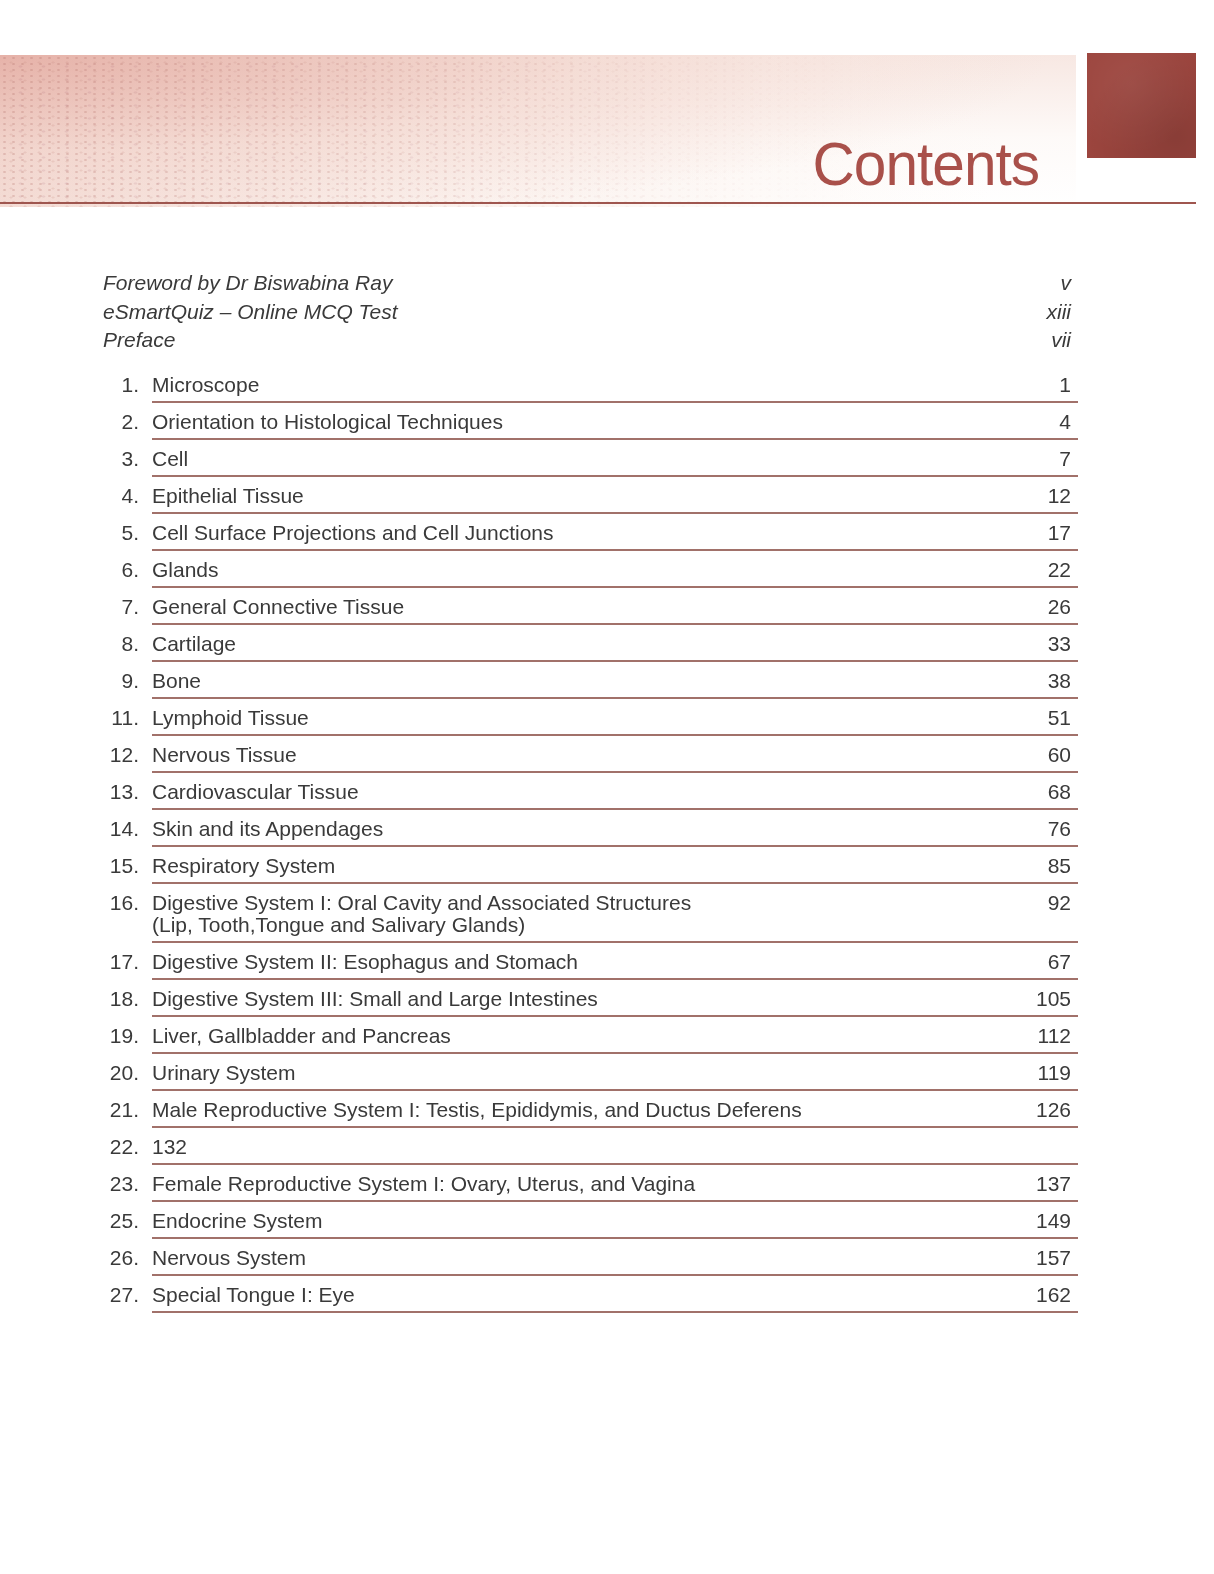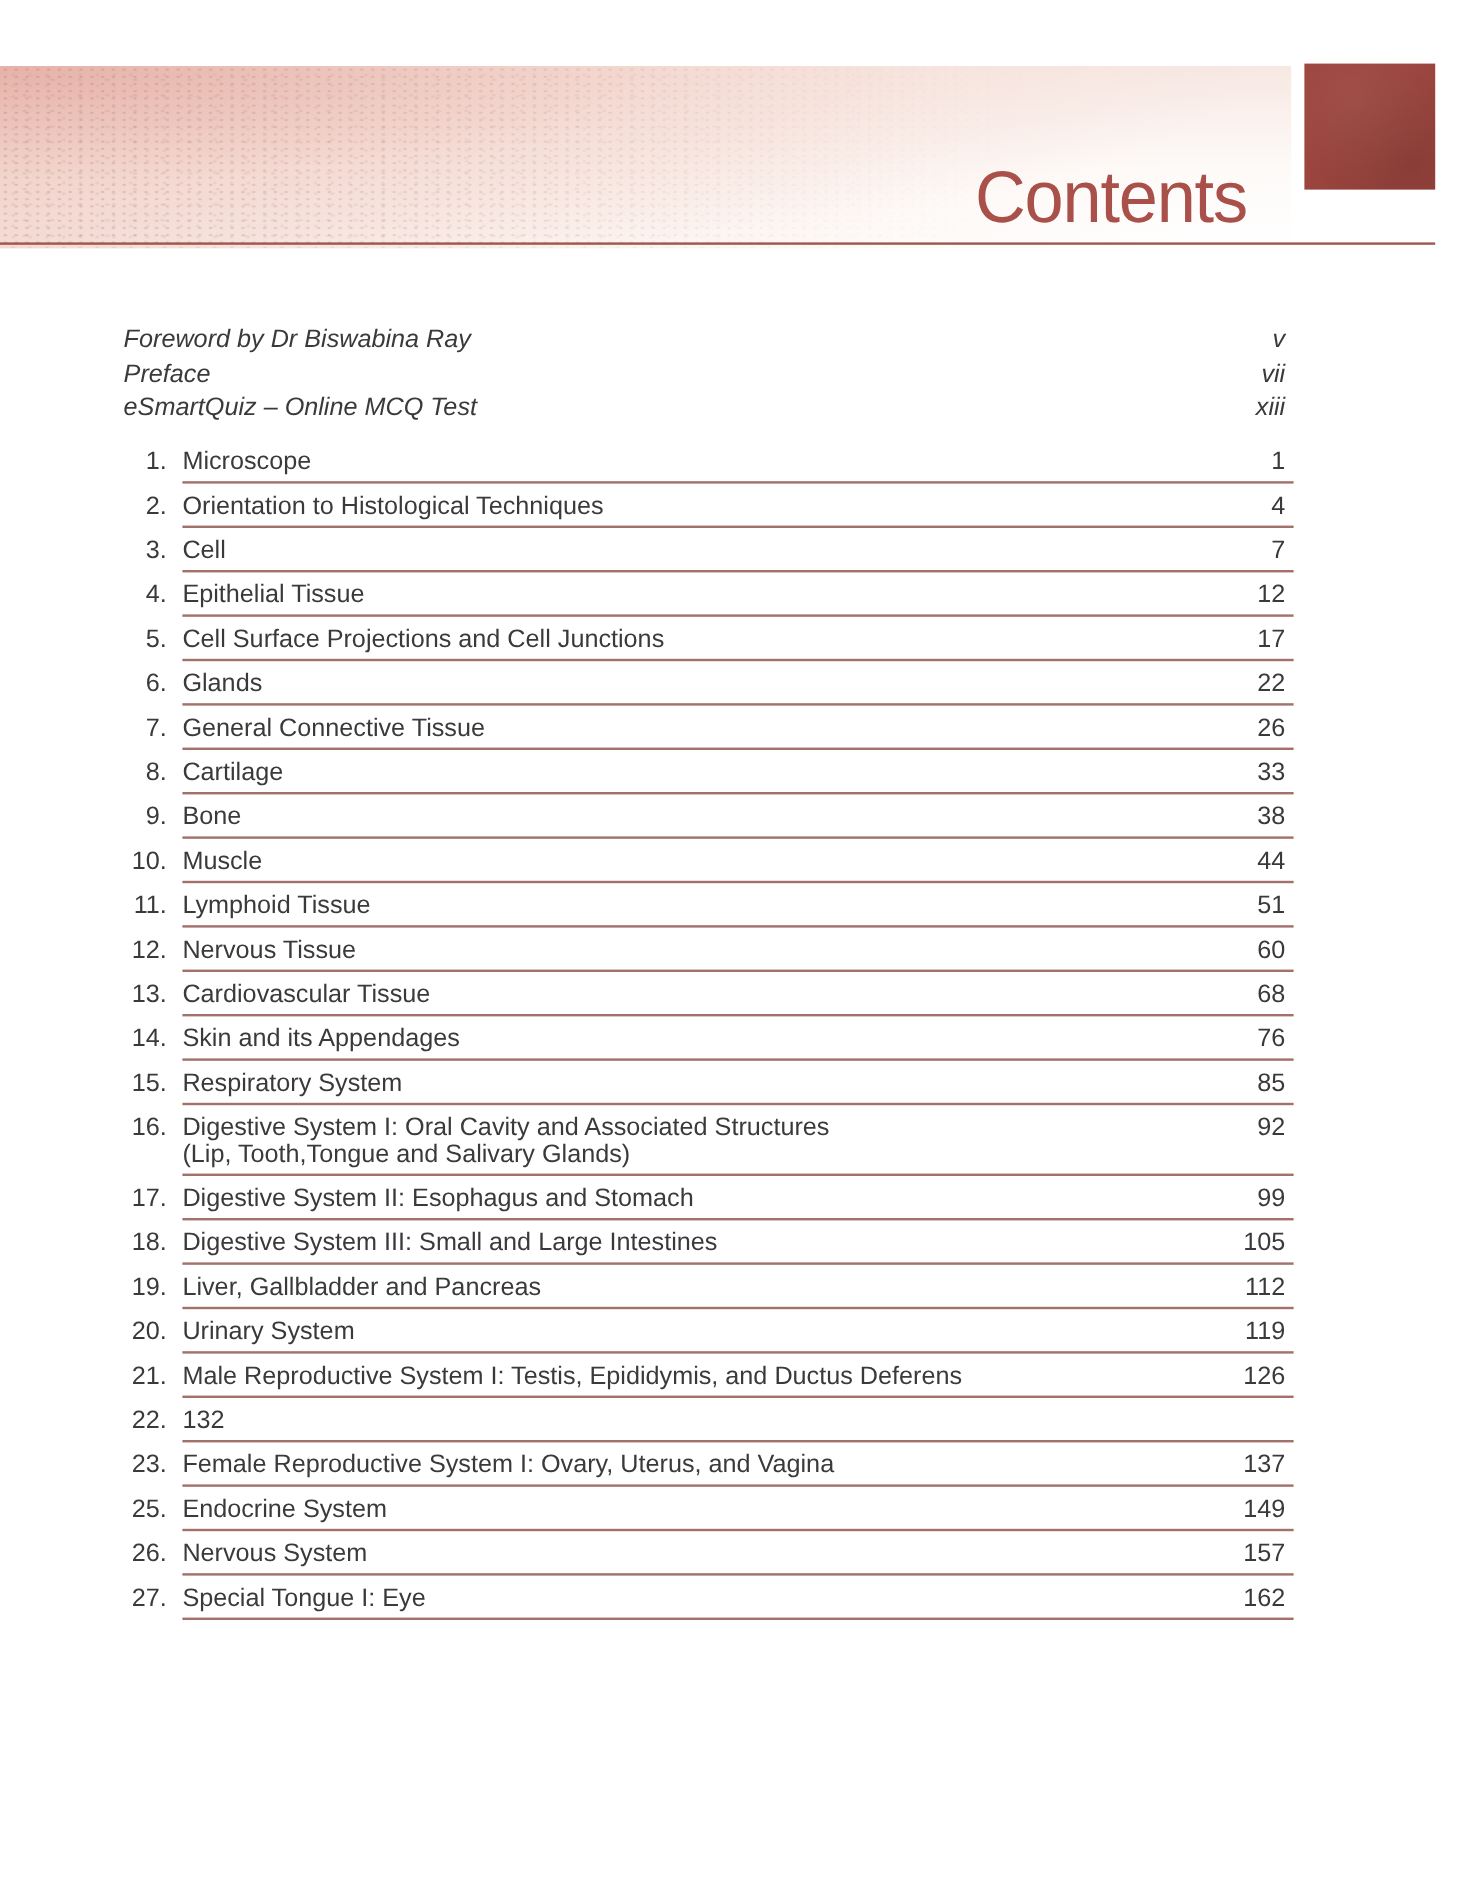--- a/index.html
+++ b/index.html
@@ -89,28 +89,28 @@
   <div class="header-rule"></div>
 
   <div class="toc">
     <div class="front-matter">
   <div class="fm-row">
     <span class="fm-label">Foreword by Dr Biswabina Ray</span>
     <span class="fm-page">v</span>
   </div>
 
   <div class="fm-row">
+    <span class="fm-label">eSmartQuiz – Online MCQ Test</span>
+    <span class="fm-page">xiii</span>
+  </div>
+
+  <div class="fm-row">
     <span class="fm-label">Preface</span>
     <span class="fm-page">vii</span>
   </div>
-
-  <div class="fm-row">
-    <span class="fm-label">eSmartQuiz – Online MCQ Test</span>
-    <span class="fm-page">xiii</span>
-  </div>
 </div>
     <div class="entries">
   <div class="entry">
     <span class="num">1.</span>
     <span class="body">
       <span class="title">Microscope</span>
       <span class="pg">1</span>
     </span>
   </div>
 
@@ -171,27 +171,20 @@
   </div>
 
   <div class="entry">
     <span class="num">9.</span>
     <span class="body">
       <span class="title">Bone</span>
       <span class="pg">38</span>
     </span>
   </div>
 
-  <div class="entry">
-    <span class="num">10.</span>
-    <span class="body">
-      <span class="title">Muscle</span>
-      <span class="pg">44</span>
-    </span>
-  </div>
 
   <div class="entry">
     <span class="num">11.</span>
     <span class="body">
       <span class="title">Lymphoid Tissue</span>
       <span class="pg">51</span>
     </span>
   </div>
 
   <div class="entry">
@@ -231,21 +224,21 @@
     <span class="body">
       <span class="title">Digestive System I: Oral Cavity and Associated Structures<span class="line2">(Lip, Tooth,Tongue and Salivary Glands)</span></span>
       <span class="pg">92</span>
     </span>
   </div>
 
   <div class="entry">
     <span class="num">17.</span>
     <span class="body">
       <span class="title">Digestive System II: Esophagus and Stomach</span>
-      <span class="pg">99</span>
+      <span class="pg">67</span>
     </span>
   </div>
 
   <div class="entry">
     <span class="num">18.</span>
     <span class="body">
       <span class="title">Digestive System III: Small and Large Intestines</span>
       <span class="pg">105</span>
     </span>
   </div>

